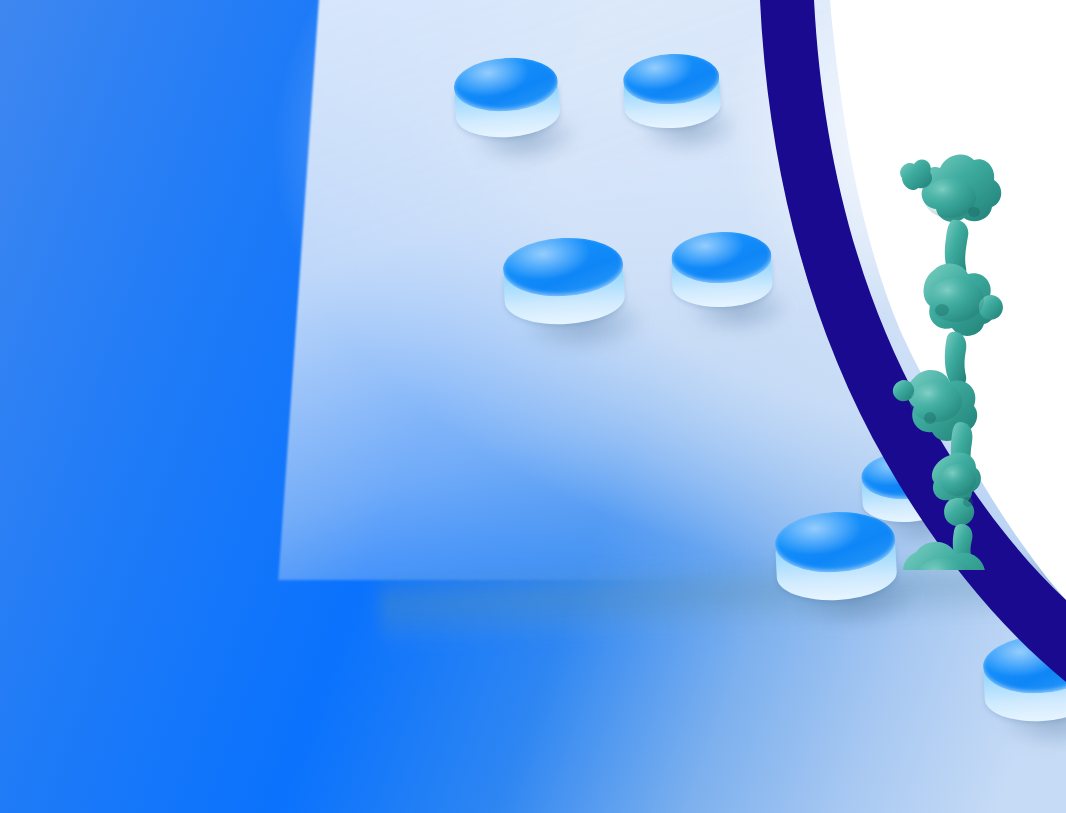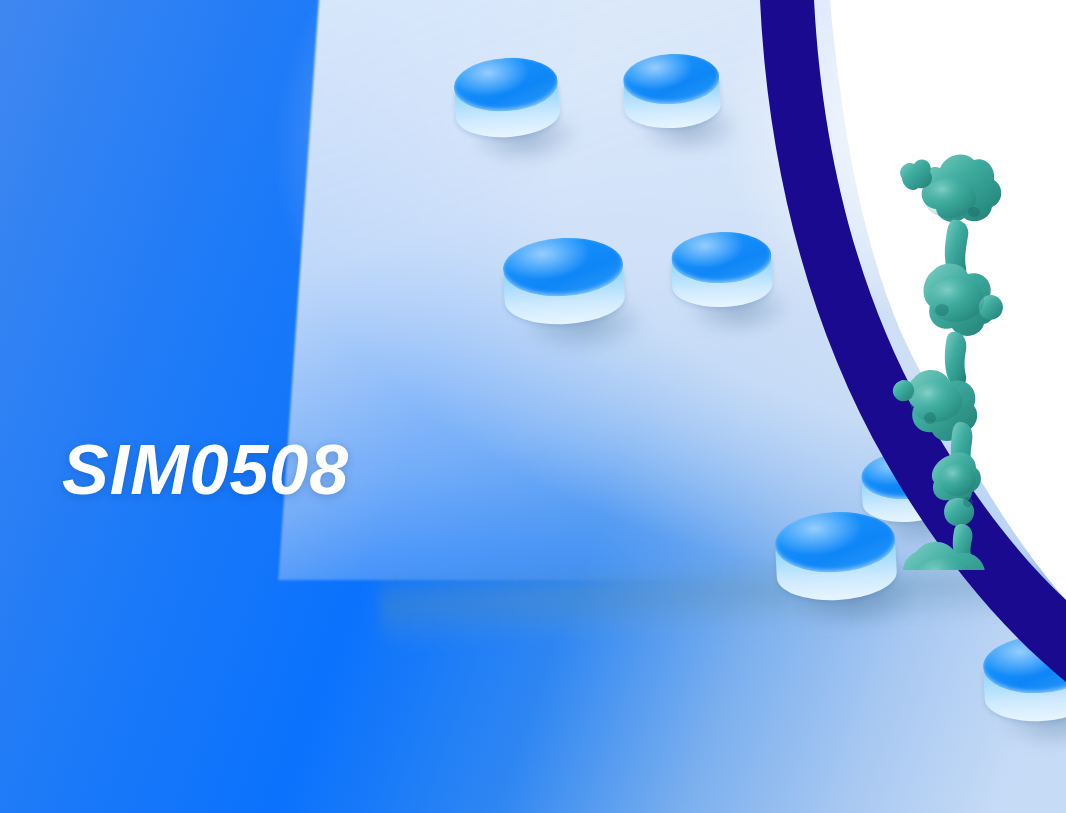--- a/index.html
+++ b/index.html
@@ -221,18 +221,17 @@
         <ellipse cx="84" cy="62" rx="6" ry="5"></ellipse>
         <ellipse cx="52" cy="160" rx="7" ry="6"></ellipse>
         <ellipse cx="40" cy="268" rx="6" ry="6"></ellipse>
         <ellipse cx="78" cy="352" rx="5" ry="5"></ellipse>
         <ellipse cx="44" cy="442" rx="8" ry="6"></ellipse>
       </g>
     </svg>
   </div>
 
   <div class="headline">
-    <div class="h-brand">SIM0508</div>
     <div class="h-sub">
     </div>
   </div>
 
 </div>
 
 </body></html>

